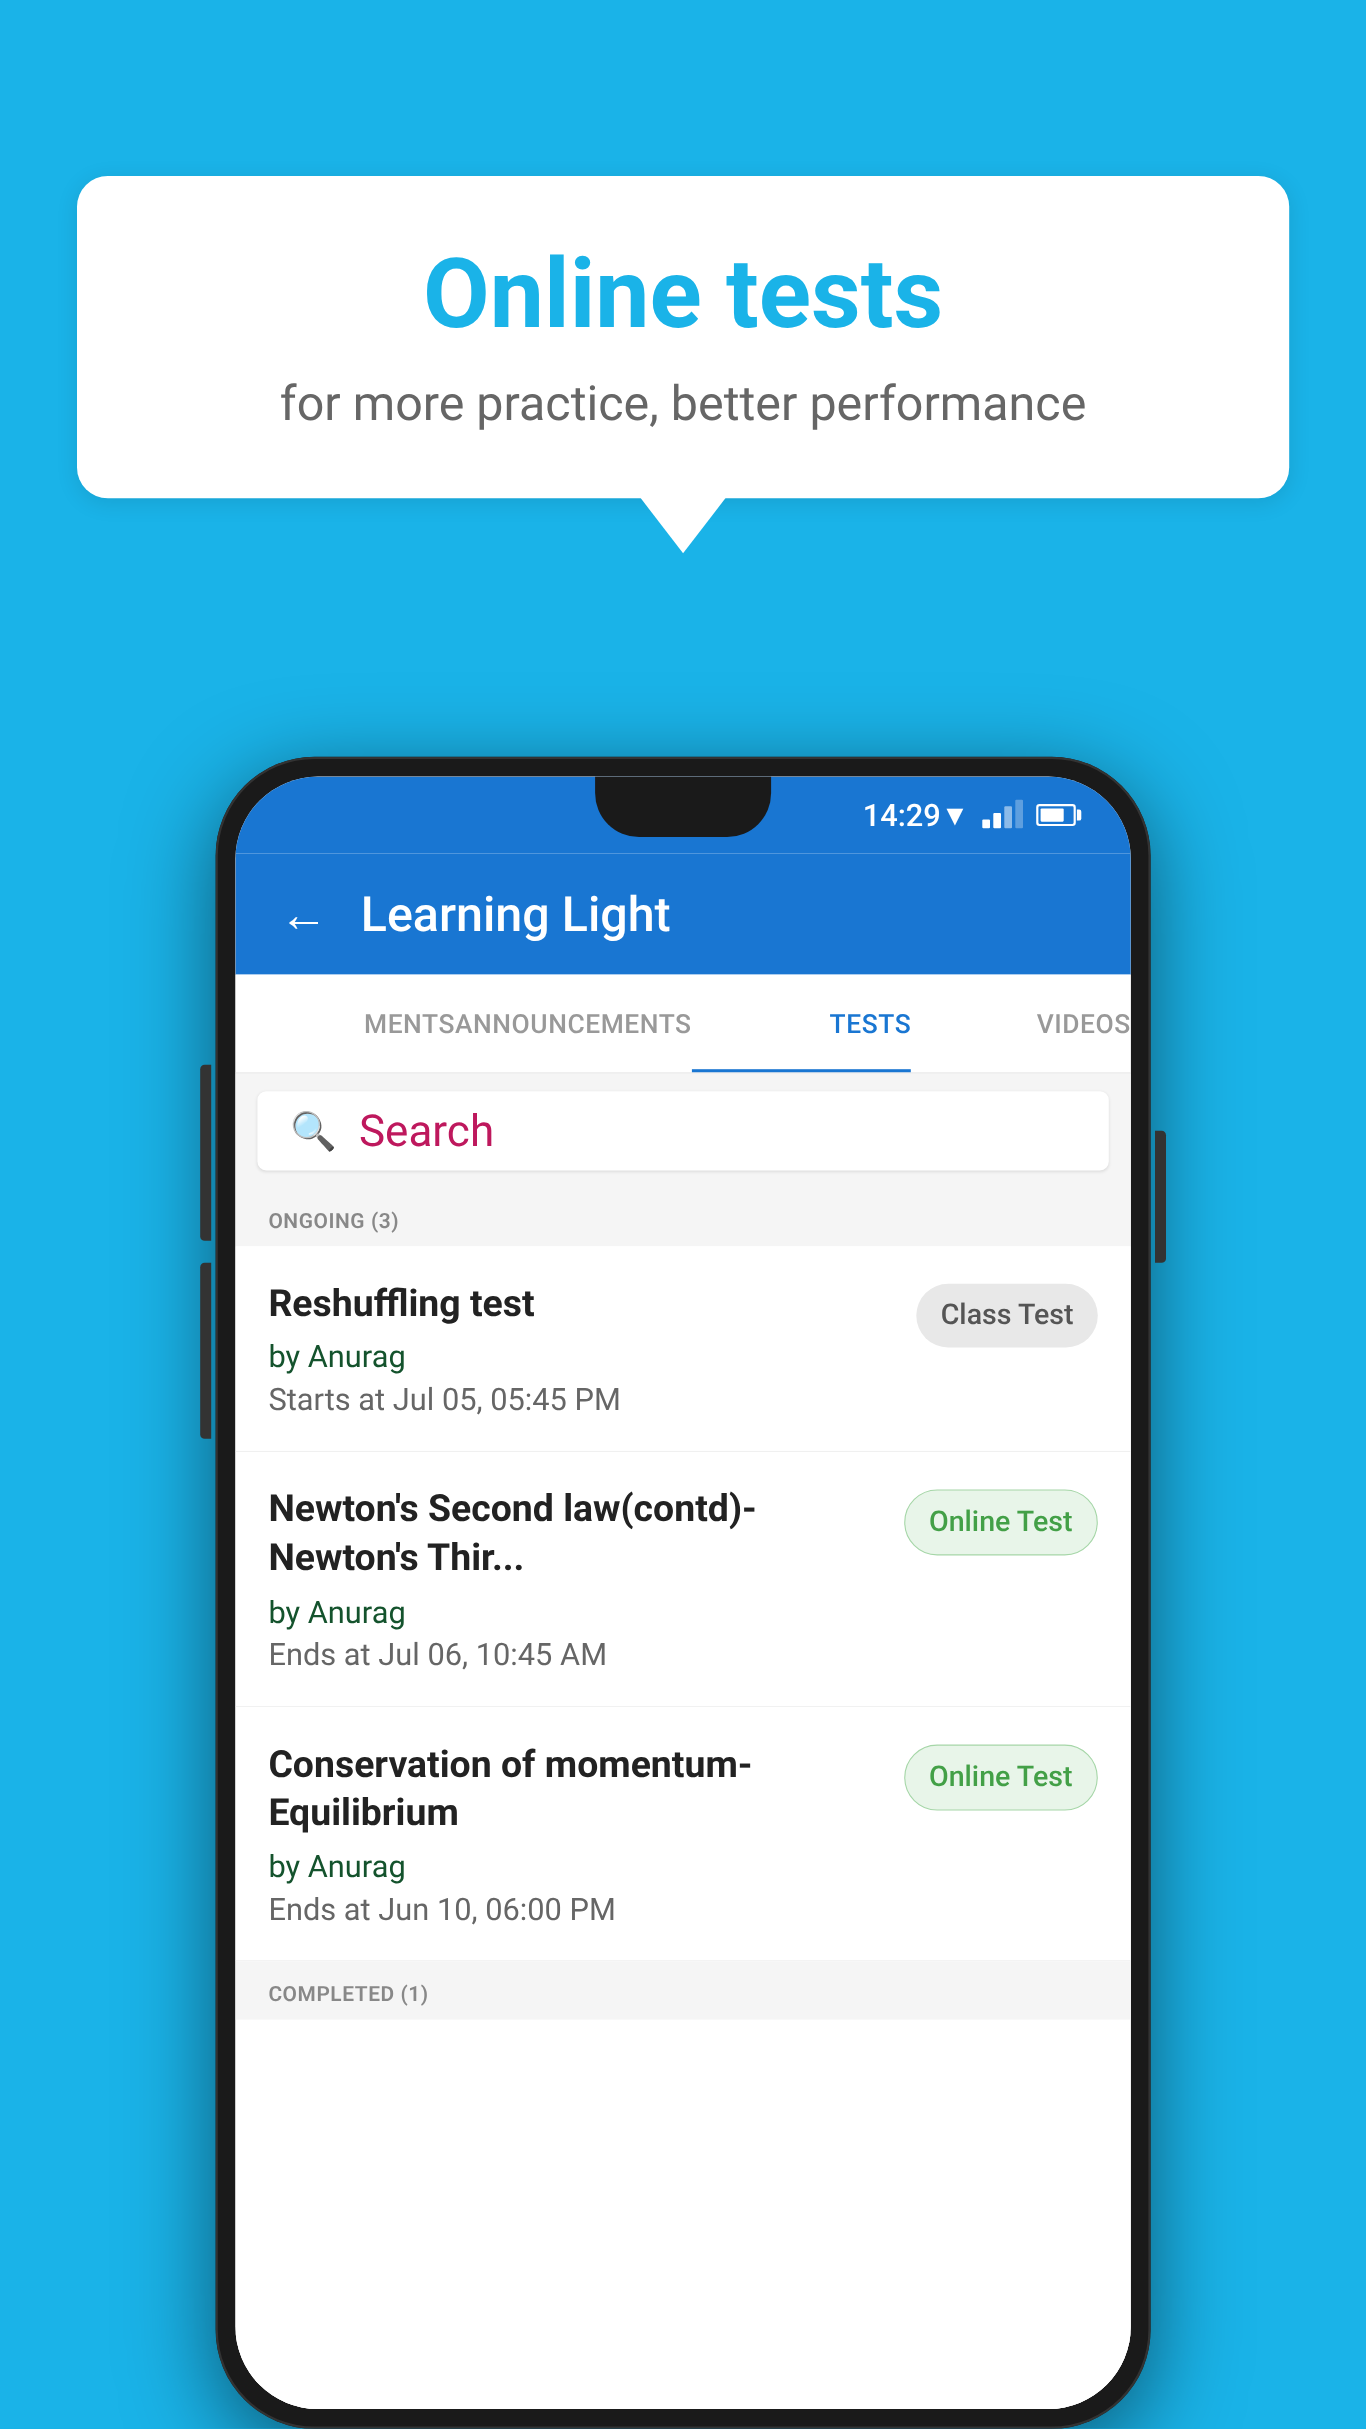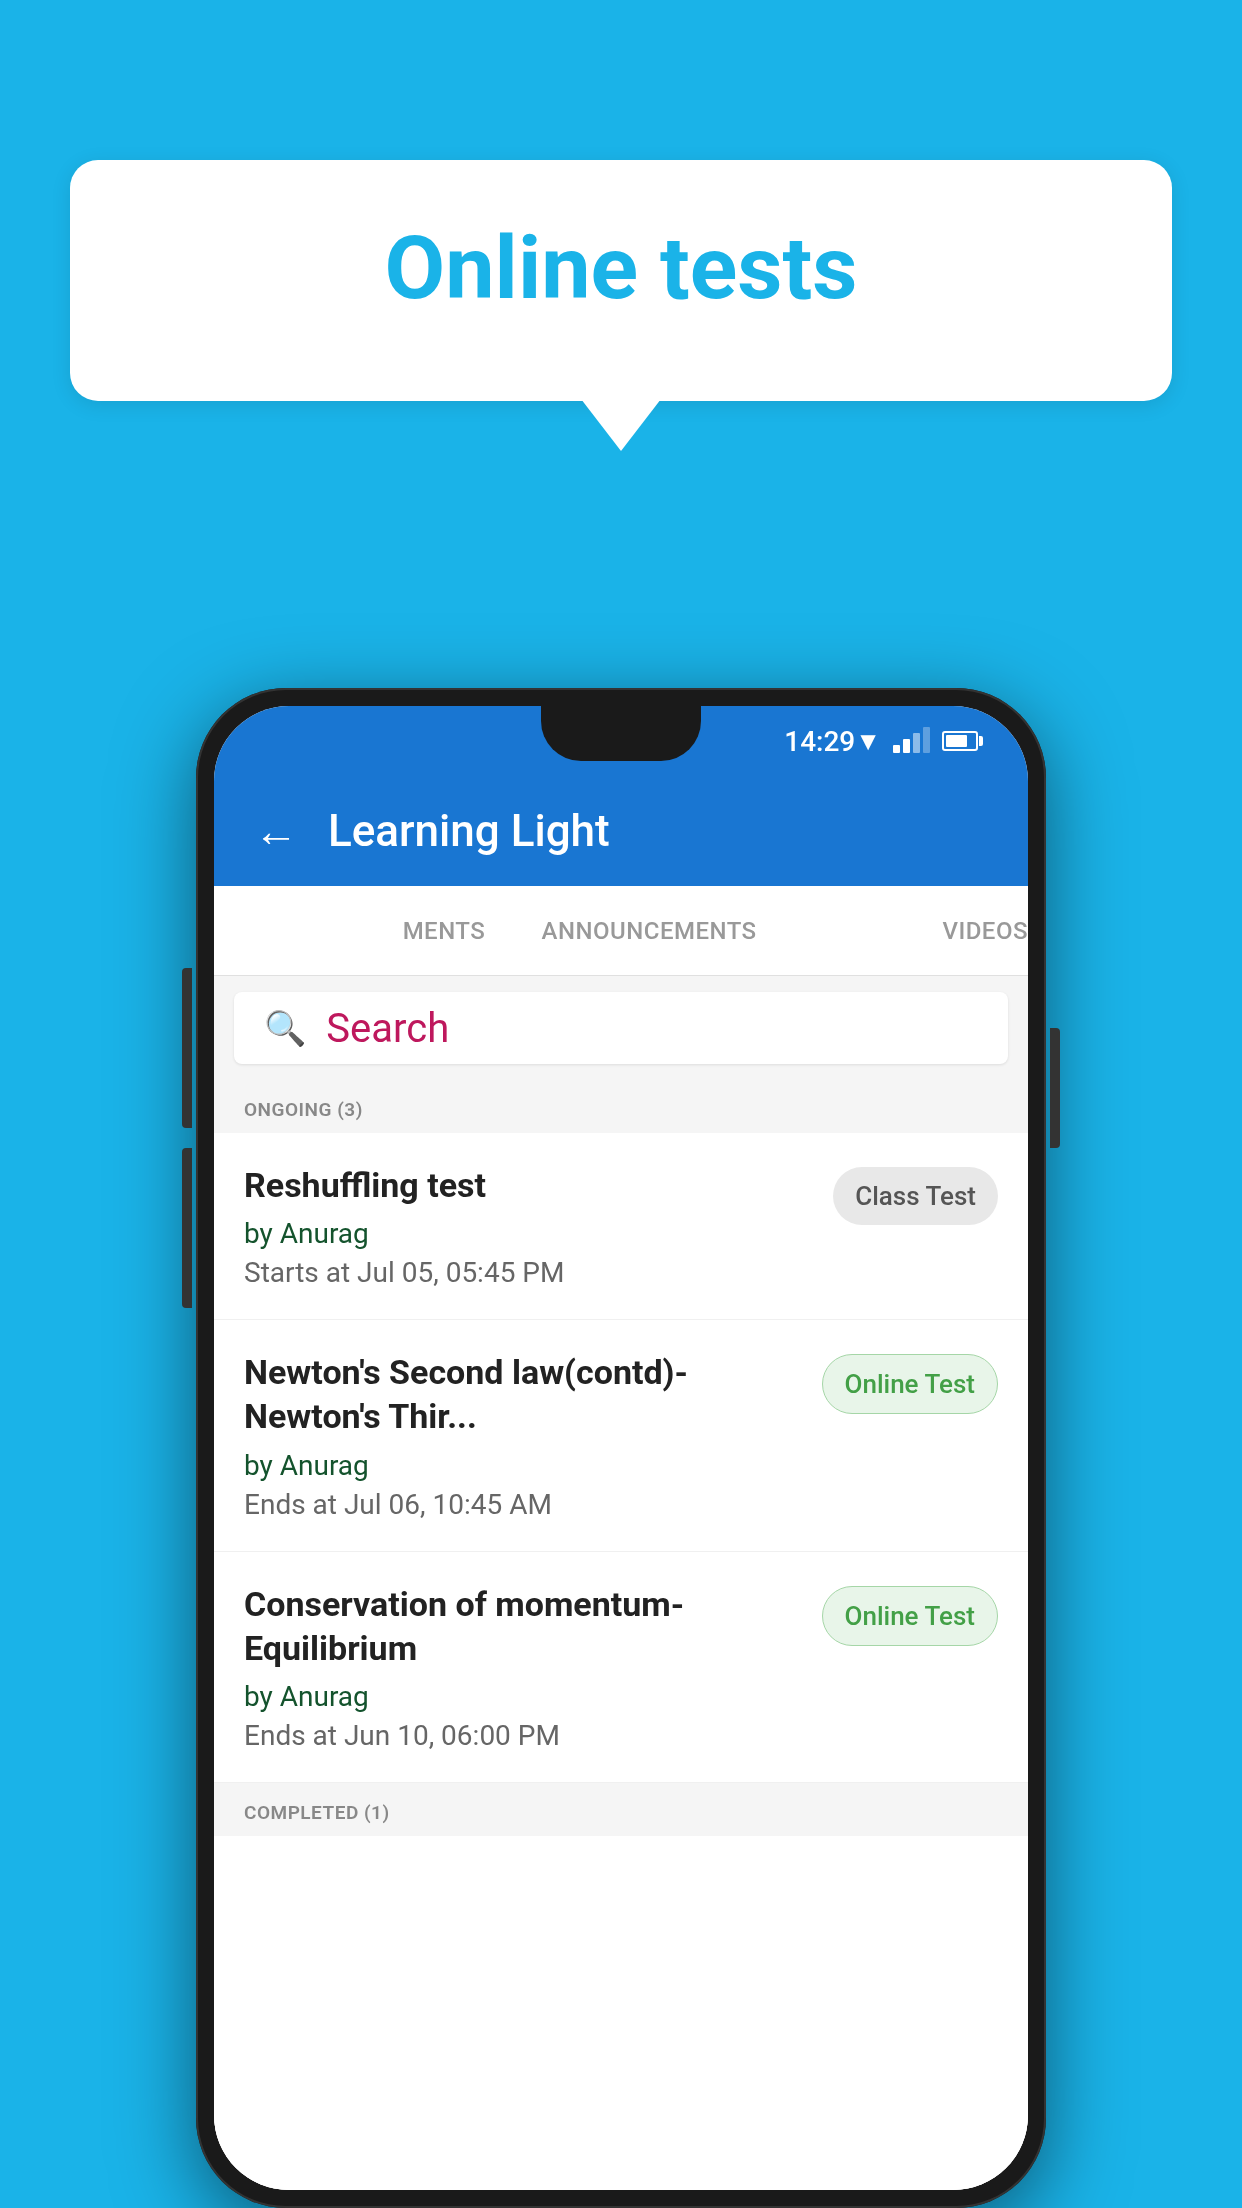--- a/index.html
+++ b/index.html
@@ -366,20 +366,21 @@
     }
   </style>
 </head>
 <body>
 
 <div style="position:absolute;inset:0;background:#1ab3e8;"></div>
 
 <div class="speech-bubble-container">
   <div class="speech-bubble">
     <div class="bubble-title">Online tests</div>
+    <div class="bubble-subtitle">for more practice, better performance</div>
   </div>
 </div>
 
 <div class="phone-container">
   <div class="phone-outer">
     <div class="phone-inner">
 
       <div class="status-bar">
         <div class="notch"></div>
         <span class="status-time">14:29</span>
@@ -402,20 +403,23 @@
         <span class="app-title">Learning Light</span>
       </div>
 
       <div class="tabs-container">
         <div class="tab">
           <span>MENTS</span>
         </div>
         <div class="tab">
           <span>ANNOUNCEMENTS</span>
         </div>
+        <div class="tab active">
+          <span>TESTS</span>
+        </div>
         <div class="tab">
           <span>VIDEOS</span>
         </div>
       </div>
 
       <div class="content-area">
 
         <div class="search-container">
           <div class="search-box">
             <span class="search-icon">🔍</span>

